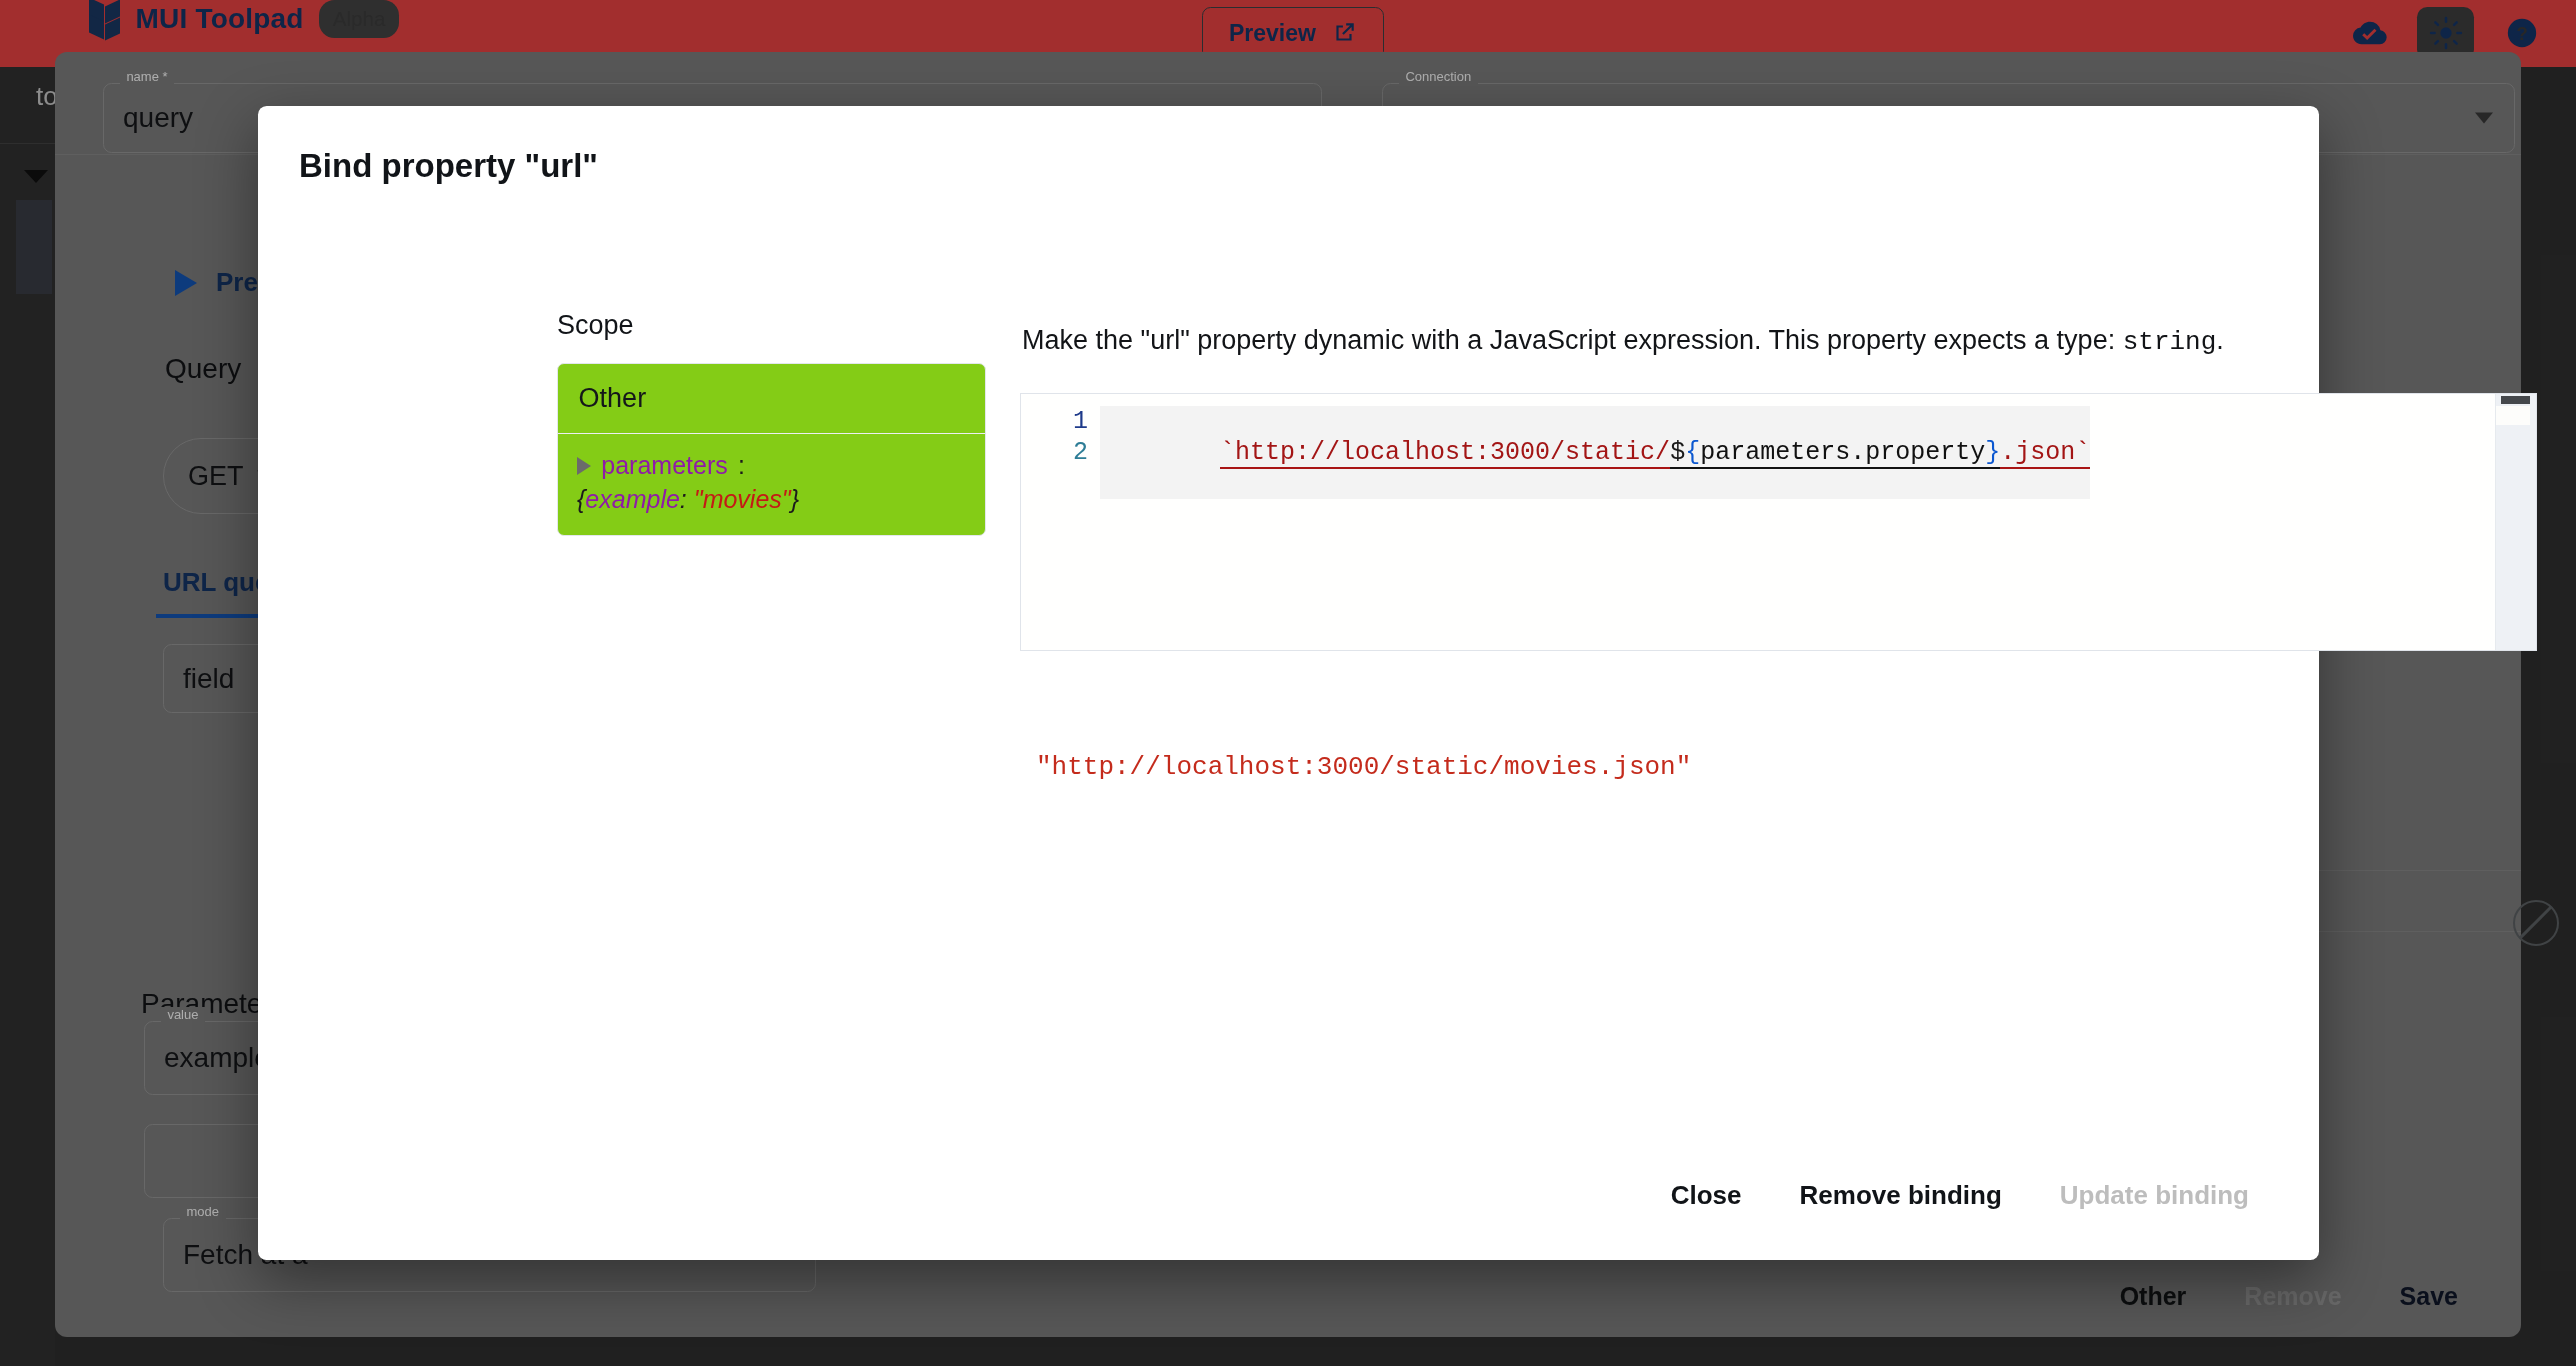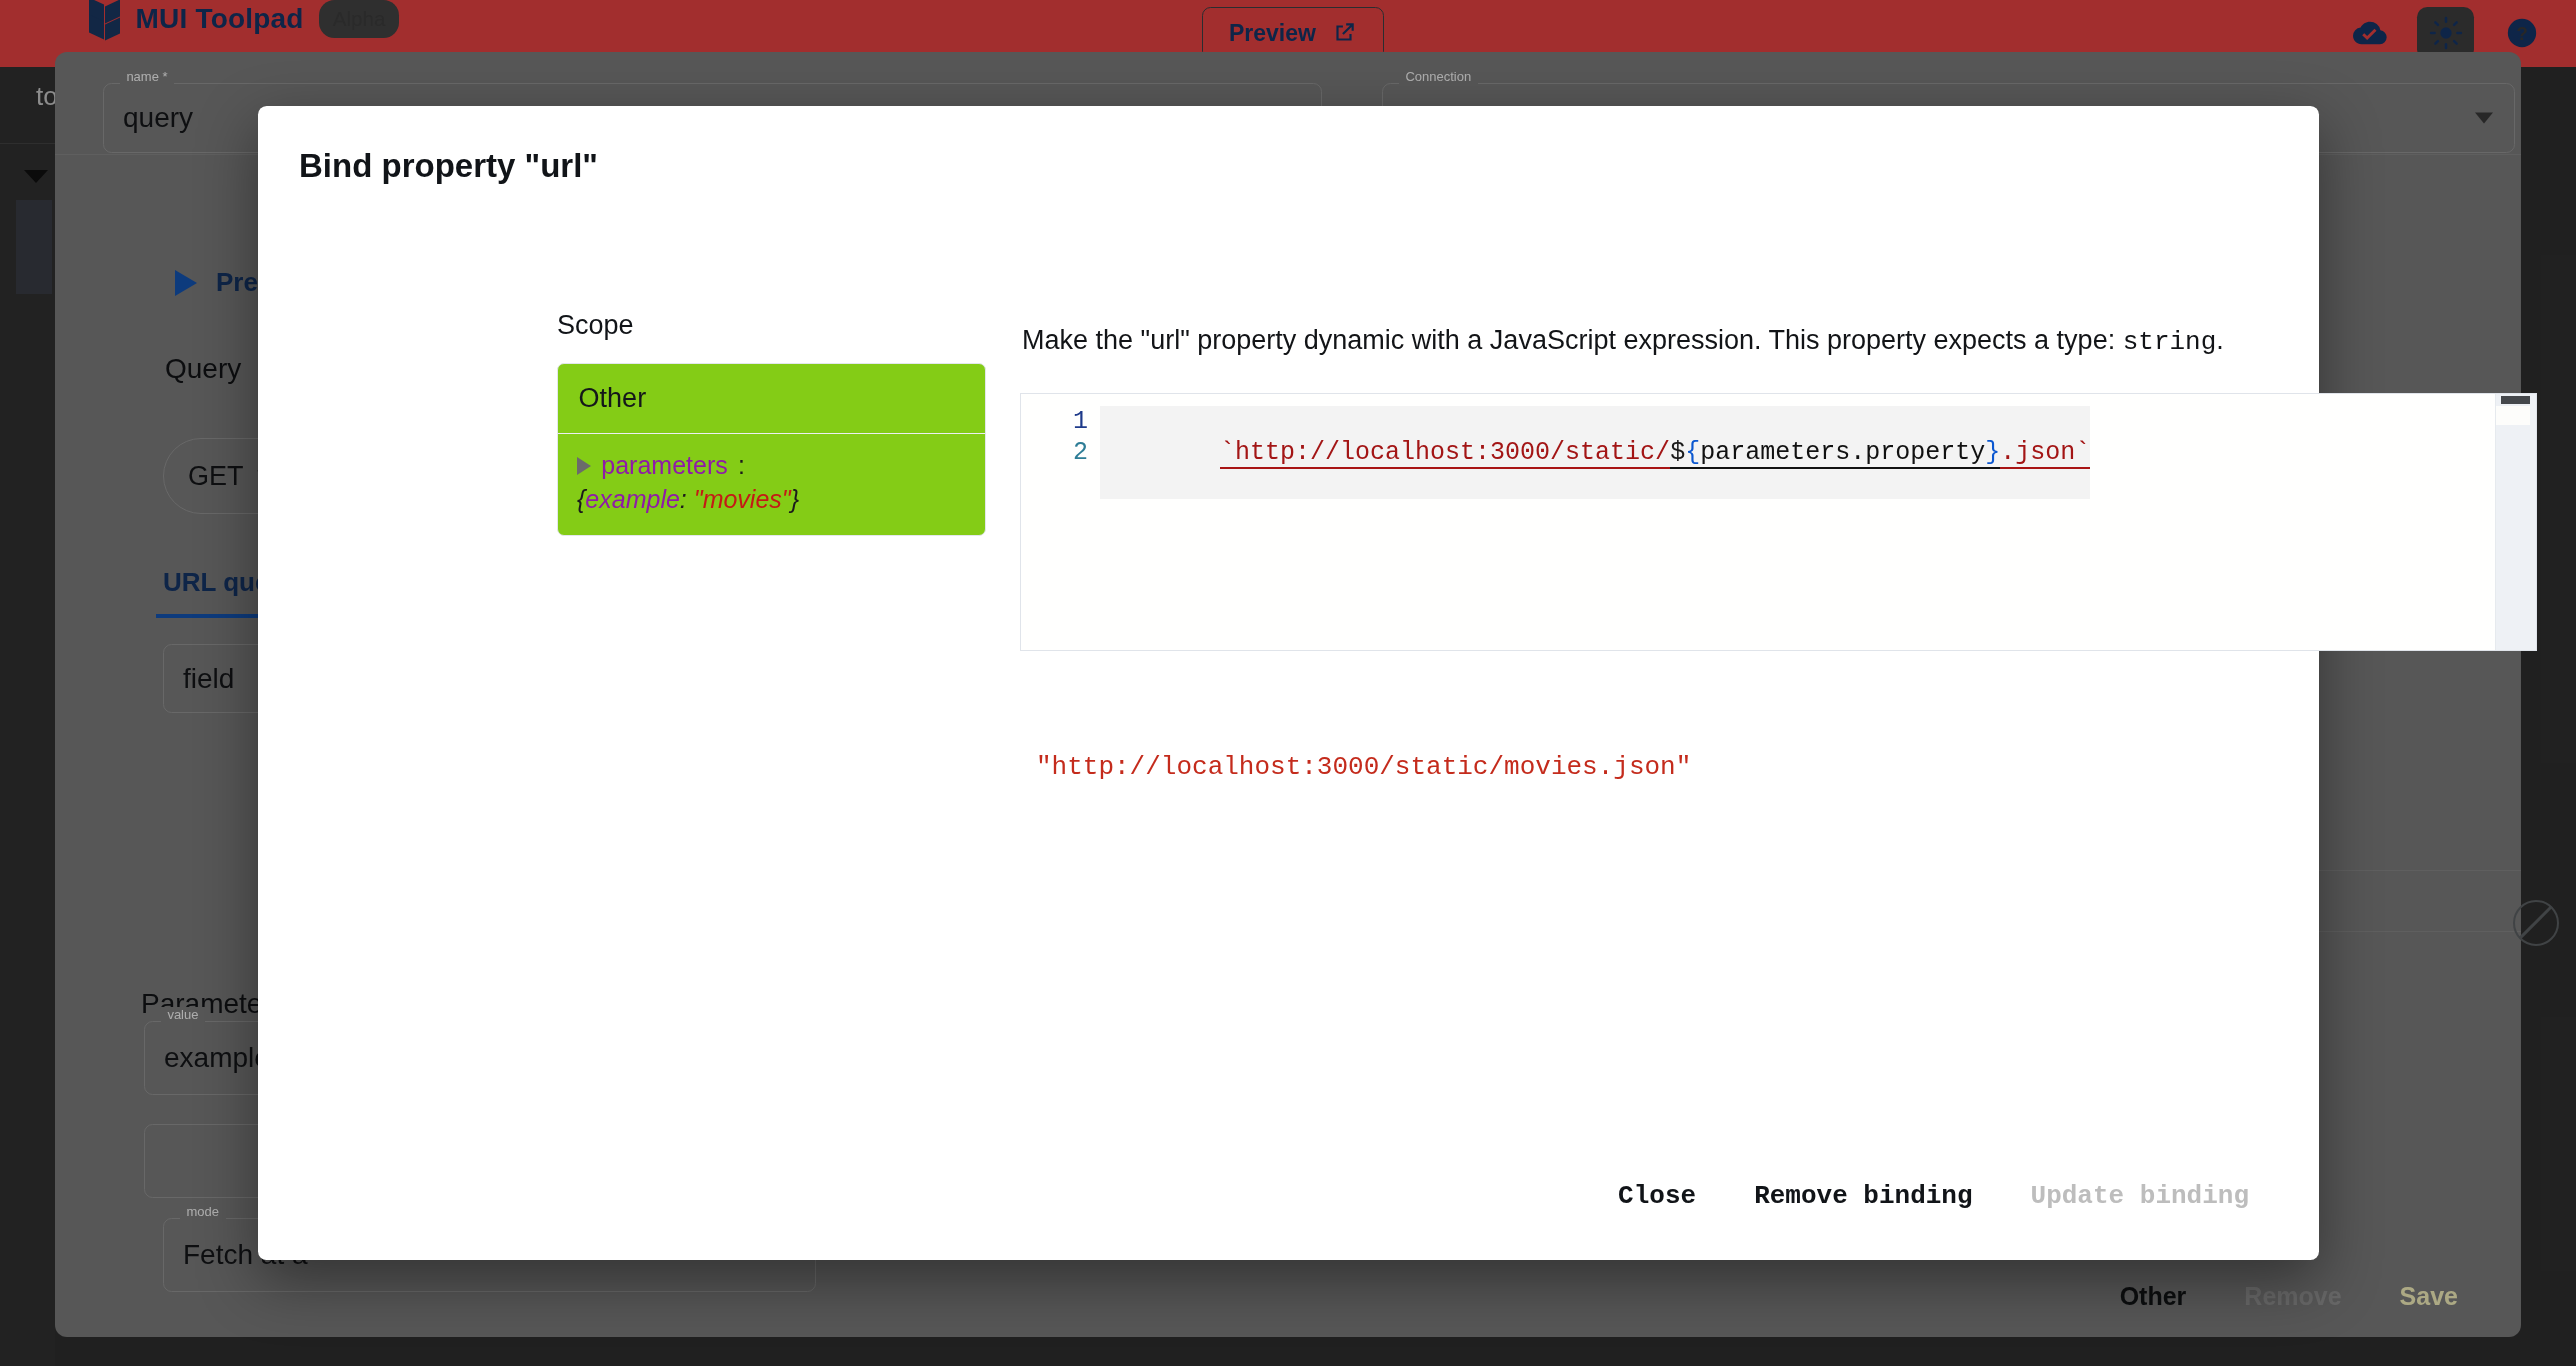--- a/index.html
+++ b/index.html
@@ -134,21 +134,21 @@
   .hline { position: absolute; left: 859px; right: 0; height: 0.9px; background: #8c8c8c; }
 
   .panel-footer {
     position: absolute; right: 34px; bottom: 26px;
     display: flex; align-items: center; gap: 0;
     font-size: 25px; font-weight: 700;
   }
   .panel-footer > span { padding: 0 29px; }
   .pf-cancel { color: #131517; }
   .pf-remove { color: #9a9a9a; }
-  .pf-save   { color: #fef9c3; }
+  .pf-save   { color: #0f172a; }
 
   
   #scrim { position: absolute; inset: 0; background: rgba(0,0,0,0.32); }
 
   #dialog {
     position: absolute; left: 258px; top: 106px; width: 2061px; height: 1154px;
     background: #ffffff; border-radius: 8.6px;
     box-shadow: 0 20.6px 60px rgba(0,0,0,0.42);
     padding: 0;
   }
@@ -221,21 +221,21 @@
 
   #result {
     position: absolute; left: 778px; top: 646px;
     font-family: "Liberation Mono", monospace; font-size: 26px; color: #c42b1c;
     white-space: pre;
   }
 
   #dialog-actions {
     position: absolute; right: 41px; bottom: 34px;
     display: flex; align-items: center;
-    font-size: 26px; font-weight: 700; font-family: Liberation Mono, monospace;
+    font-size: 26px; font-weight: 700;
   }
   #dialog-actions > span { padding: 15.5px 29px; }
   .act-enabled { color: #111418; }
   .act-disabled { color: #bdbdbd; }
 </style>
 </head>
 <body>
 
 <div id="app-root">
 

